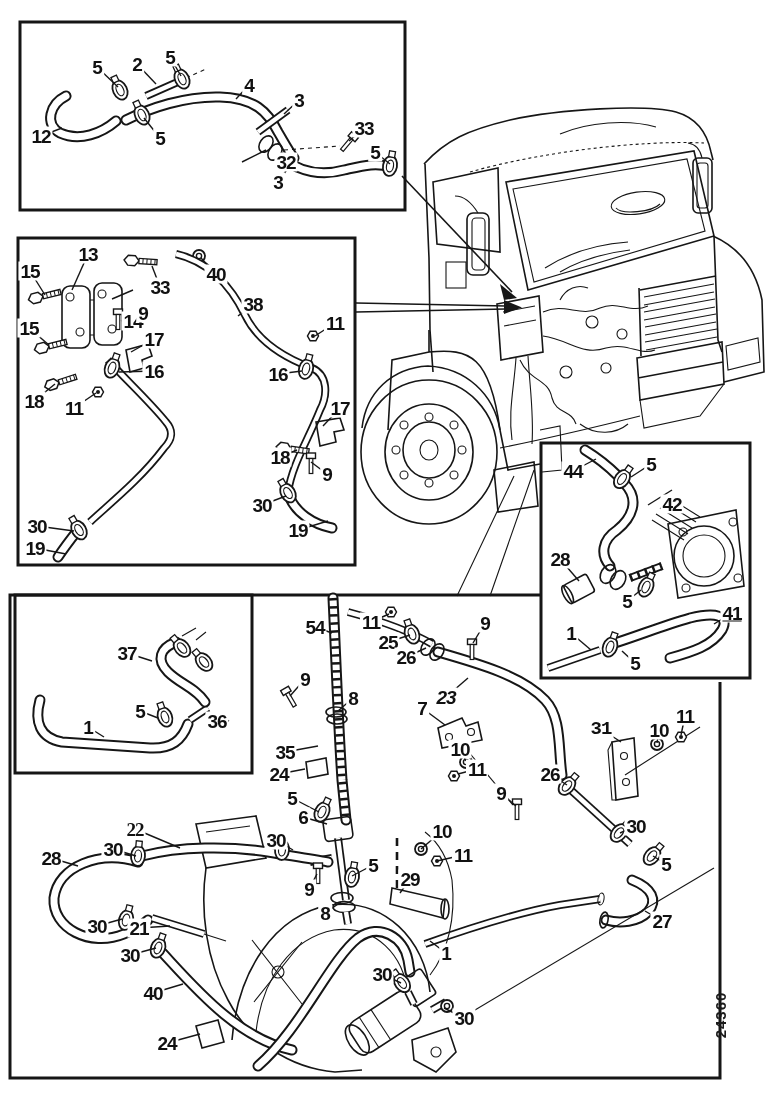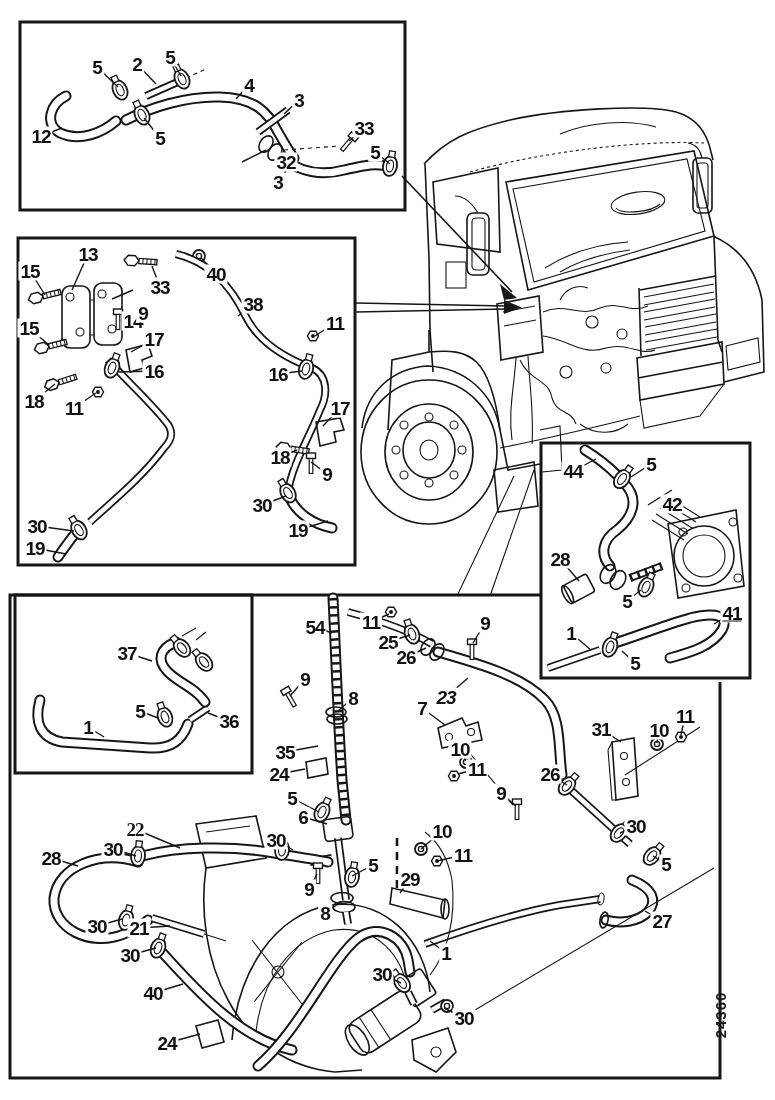--- a/index.html
+++ b/index.html
@@ -489,38 +489,38 @@
       <div class="callout" style="left: 651px; top: 464px;">5</div>
       <div class="callout" style="left: 672px; top: 504px;">42</div>
       <div class="callout" style="left: 560px; top: 559px;">28</div>
       <div class="callout" style="left: 627px; top: 601px;">5</div>
       <div class="callout" style="left: 732px; top: 613px; text-decoration: underline;">41</div>
       <div class="callout" style="left: 571px; top: 633px;">1</div>
       <div class="callout" style="left: 635px; top: 663px;">5</div>
       <div class="callout" style="left: 127px; top: 653px;">37</div>
       <div class="callout" style="left: 140px; top: 711px;">5</div>
       <div class="callout" style="left: 88px; top: 727px;">1</div>
-      <div class="callout" style="left: 229px; top: 721px;">36</div>
+      <div class="callout" style="left: 217px; top: 721px;">36</div>
       <div class="callout" style="left: 315px; top: 627px;">54</div>
       <div class="callout" style="left: 371px; top: 622px;">11</div>
       <div class="callout" style="left: 388px; top: 642px;">25</div>
       <div class="callout" style="left: 406px; top: 657px;">26</div>
       <div class="callout" style="left: 485px; top: 623px;">9</div>
       <div class="callout" style="left: 446px; top: 697px; font-style: italic;">23</div>
       <div class="callout" style="left: 305px; top: 679px;">9</div>
       <div class="callout" style="left: 353px; top: 698px;">8</div>
       <div class="callout" style="left: 422px; top: 708px;">7</div>
       <div class="callout" style="left: 285px; top: 752px;">35</div>
       <div class="callout" style="left: 279px; top: 774px;">24</div>
       <div class="callout" style="left: 460px; top: 749px;">10</div>
       <div class="callout" style="left: 477px; top: 769px;">11</div>
       <div class="callout" style="left: 292px; top: 798px;">5</div>
       <div class="callout" style="left: 303px; top: 817px;">6</div>
       <div class="callout" style="left: 501px; top: 793px;">9</div>
-      <div class="callout" style="left: 601px; top: 729px;">31</div>
+      <div class="callout" style="left: 601px; top: 729px; font-family: Liberation Mono, monospace;">31</div>
       <div class="callout" style="left: 659px; top: 730px;">10</div>
       <div class="callout" style="left: 685px; top: 716px;">11</div>
       <div class="callout" style="left: 550px; top: 774px;">26</div>
       <div class="callout" style="left: 636px; top: 826px;">30</div>
       <div class="callout" style="left: 666px; top: 864px;">5</div>
       <div class="callout" style="left: 662px; top: 921px;">27</div>
       <div class="callout" style="left: 51px; top: 858px;">28</div>
       <div class="callout" style="left: 113px; top: 849px;">30</div>
       <div class="callout" style="left: 135px; top: 829px; font-family: Liberation Serif, serif;">22</div>
       <div class="callout" style="left: 97px; top: 926px;">30</div>

